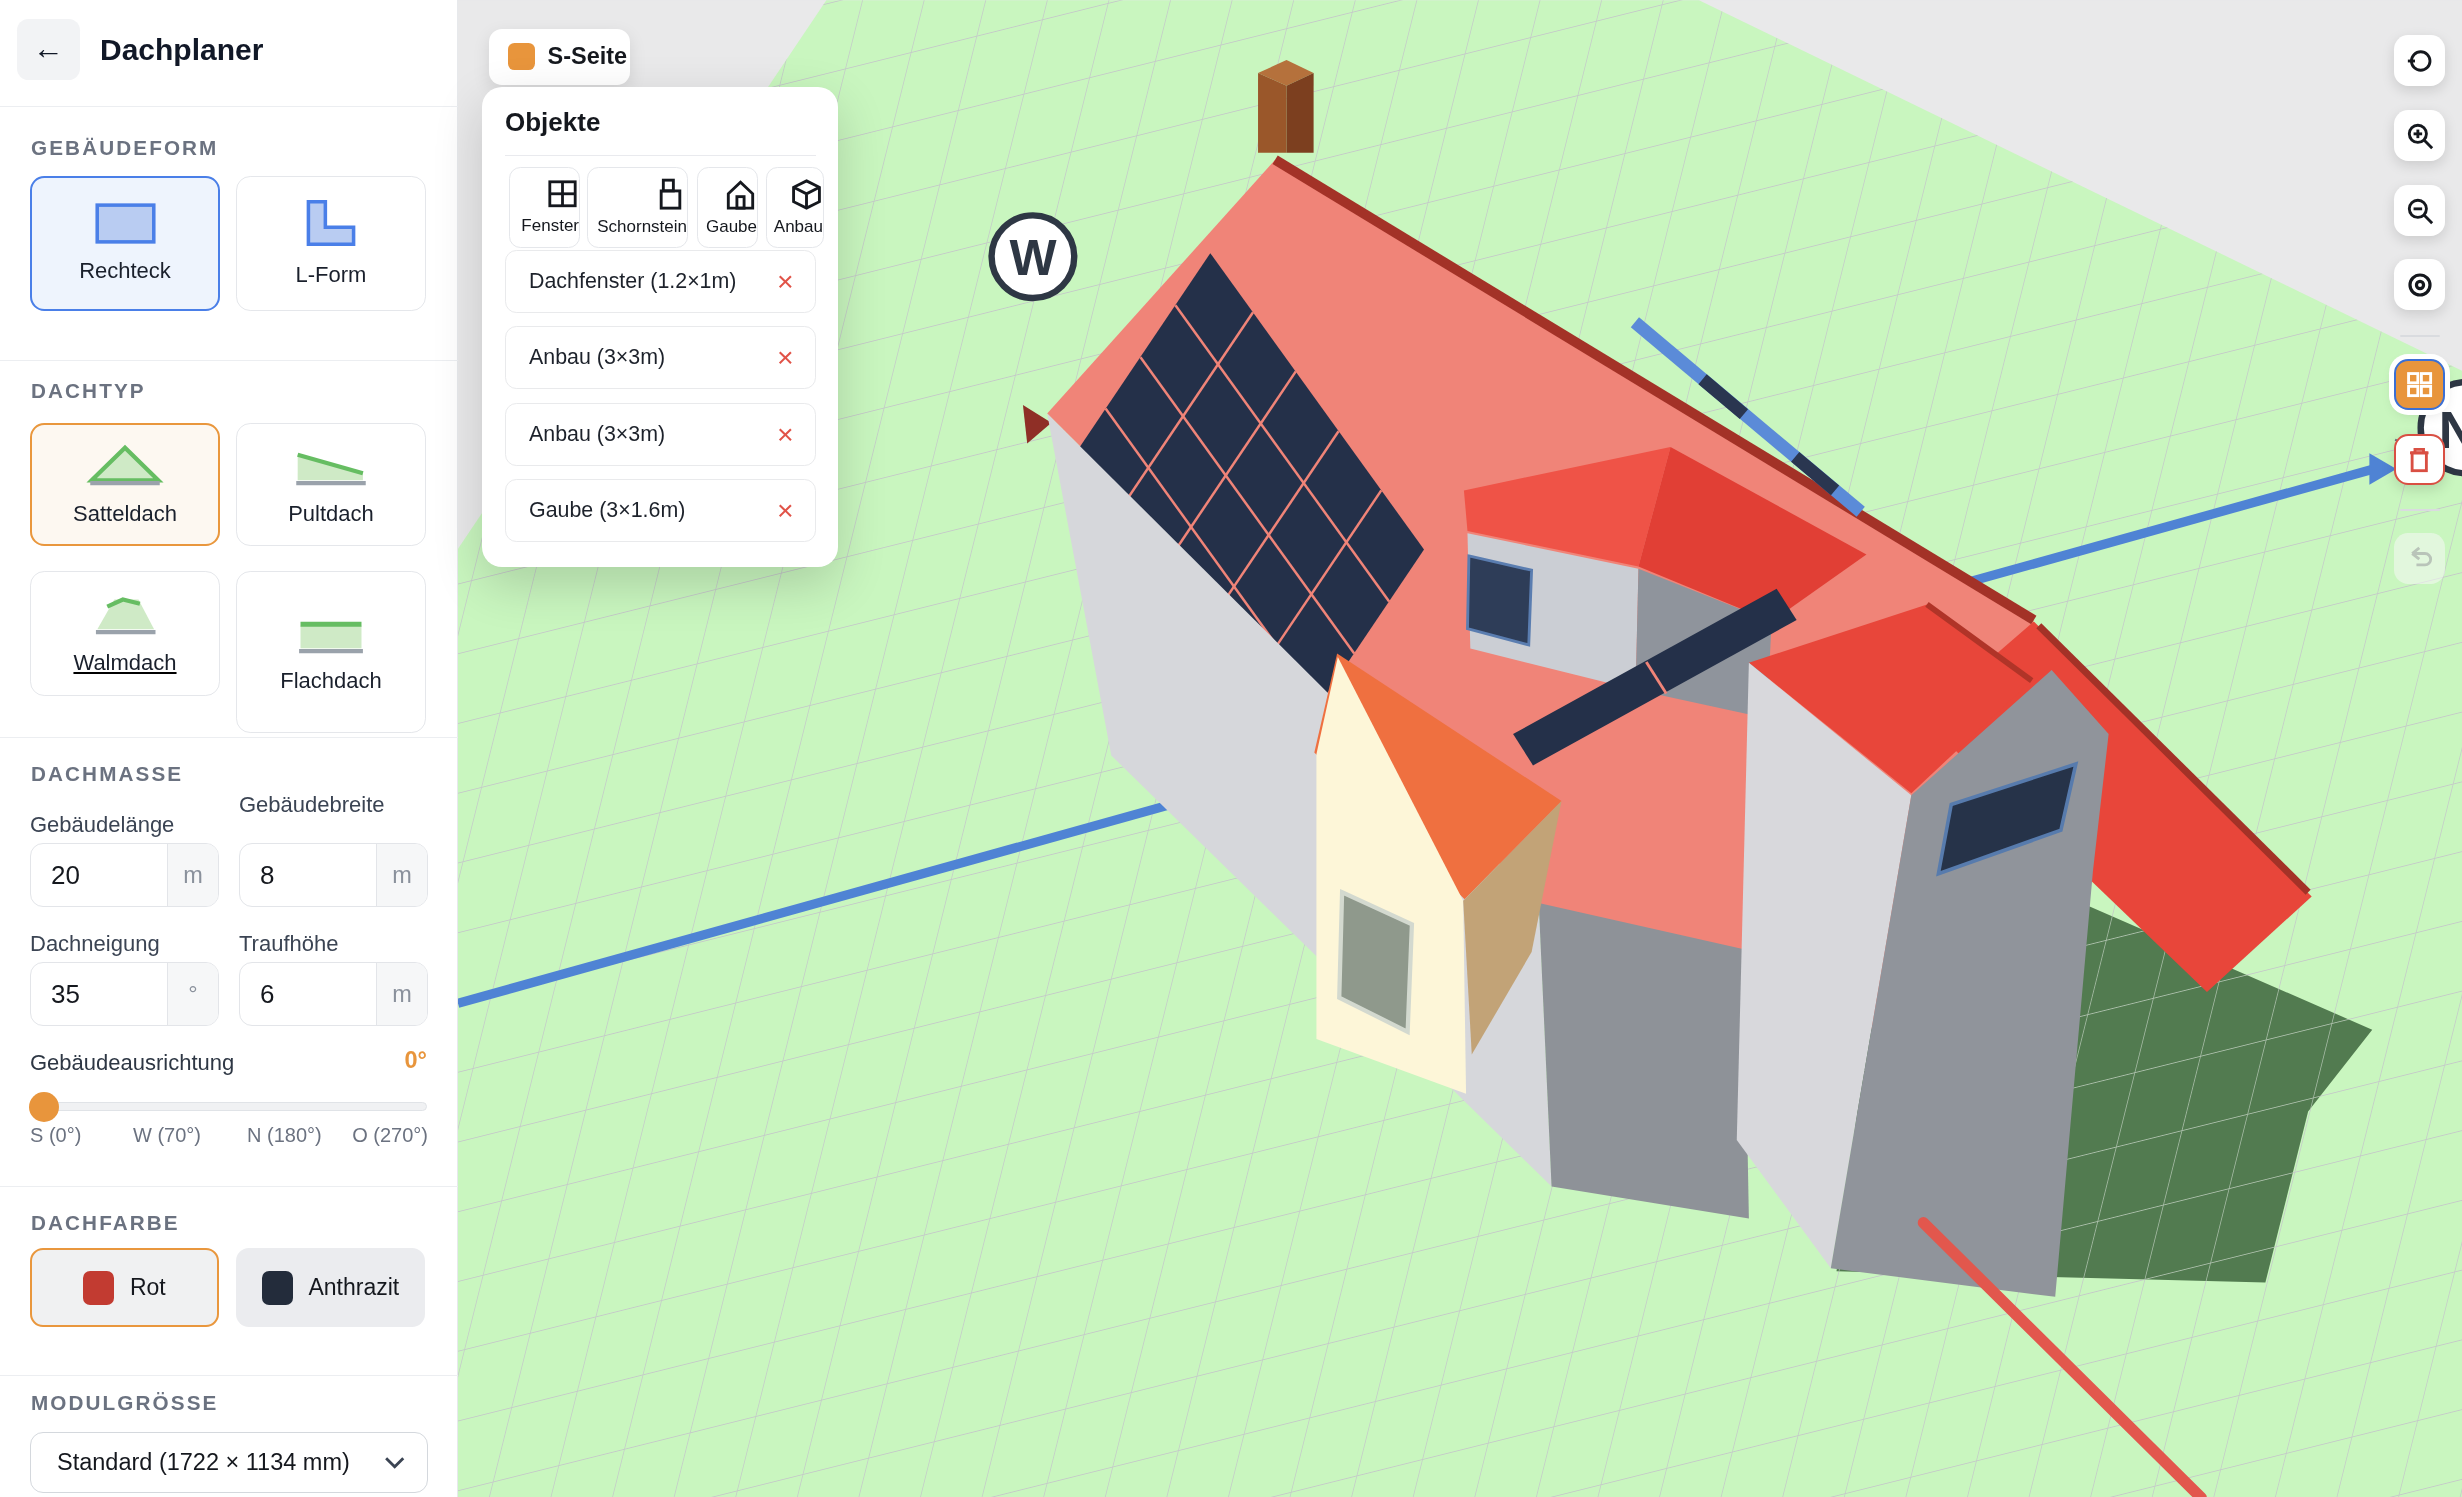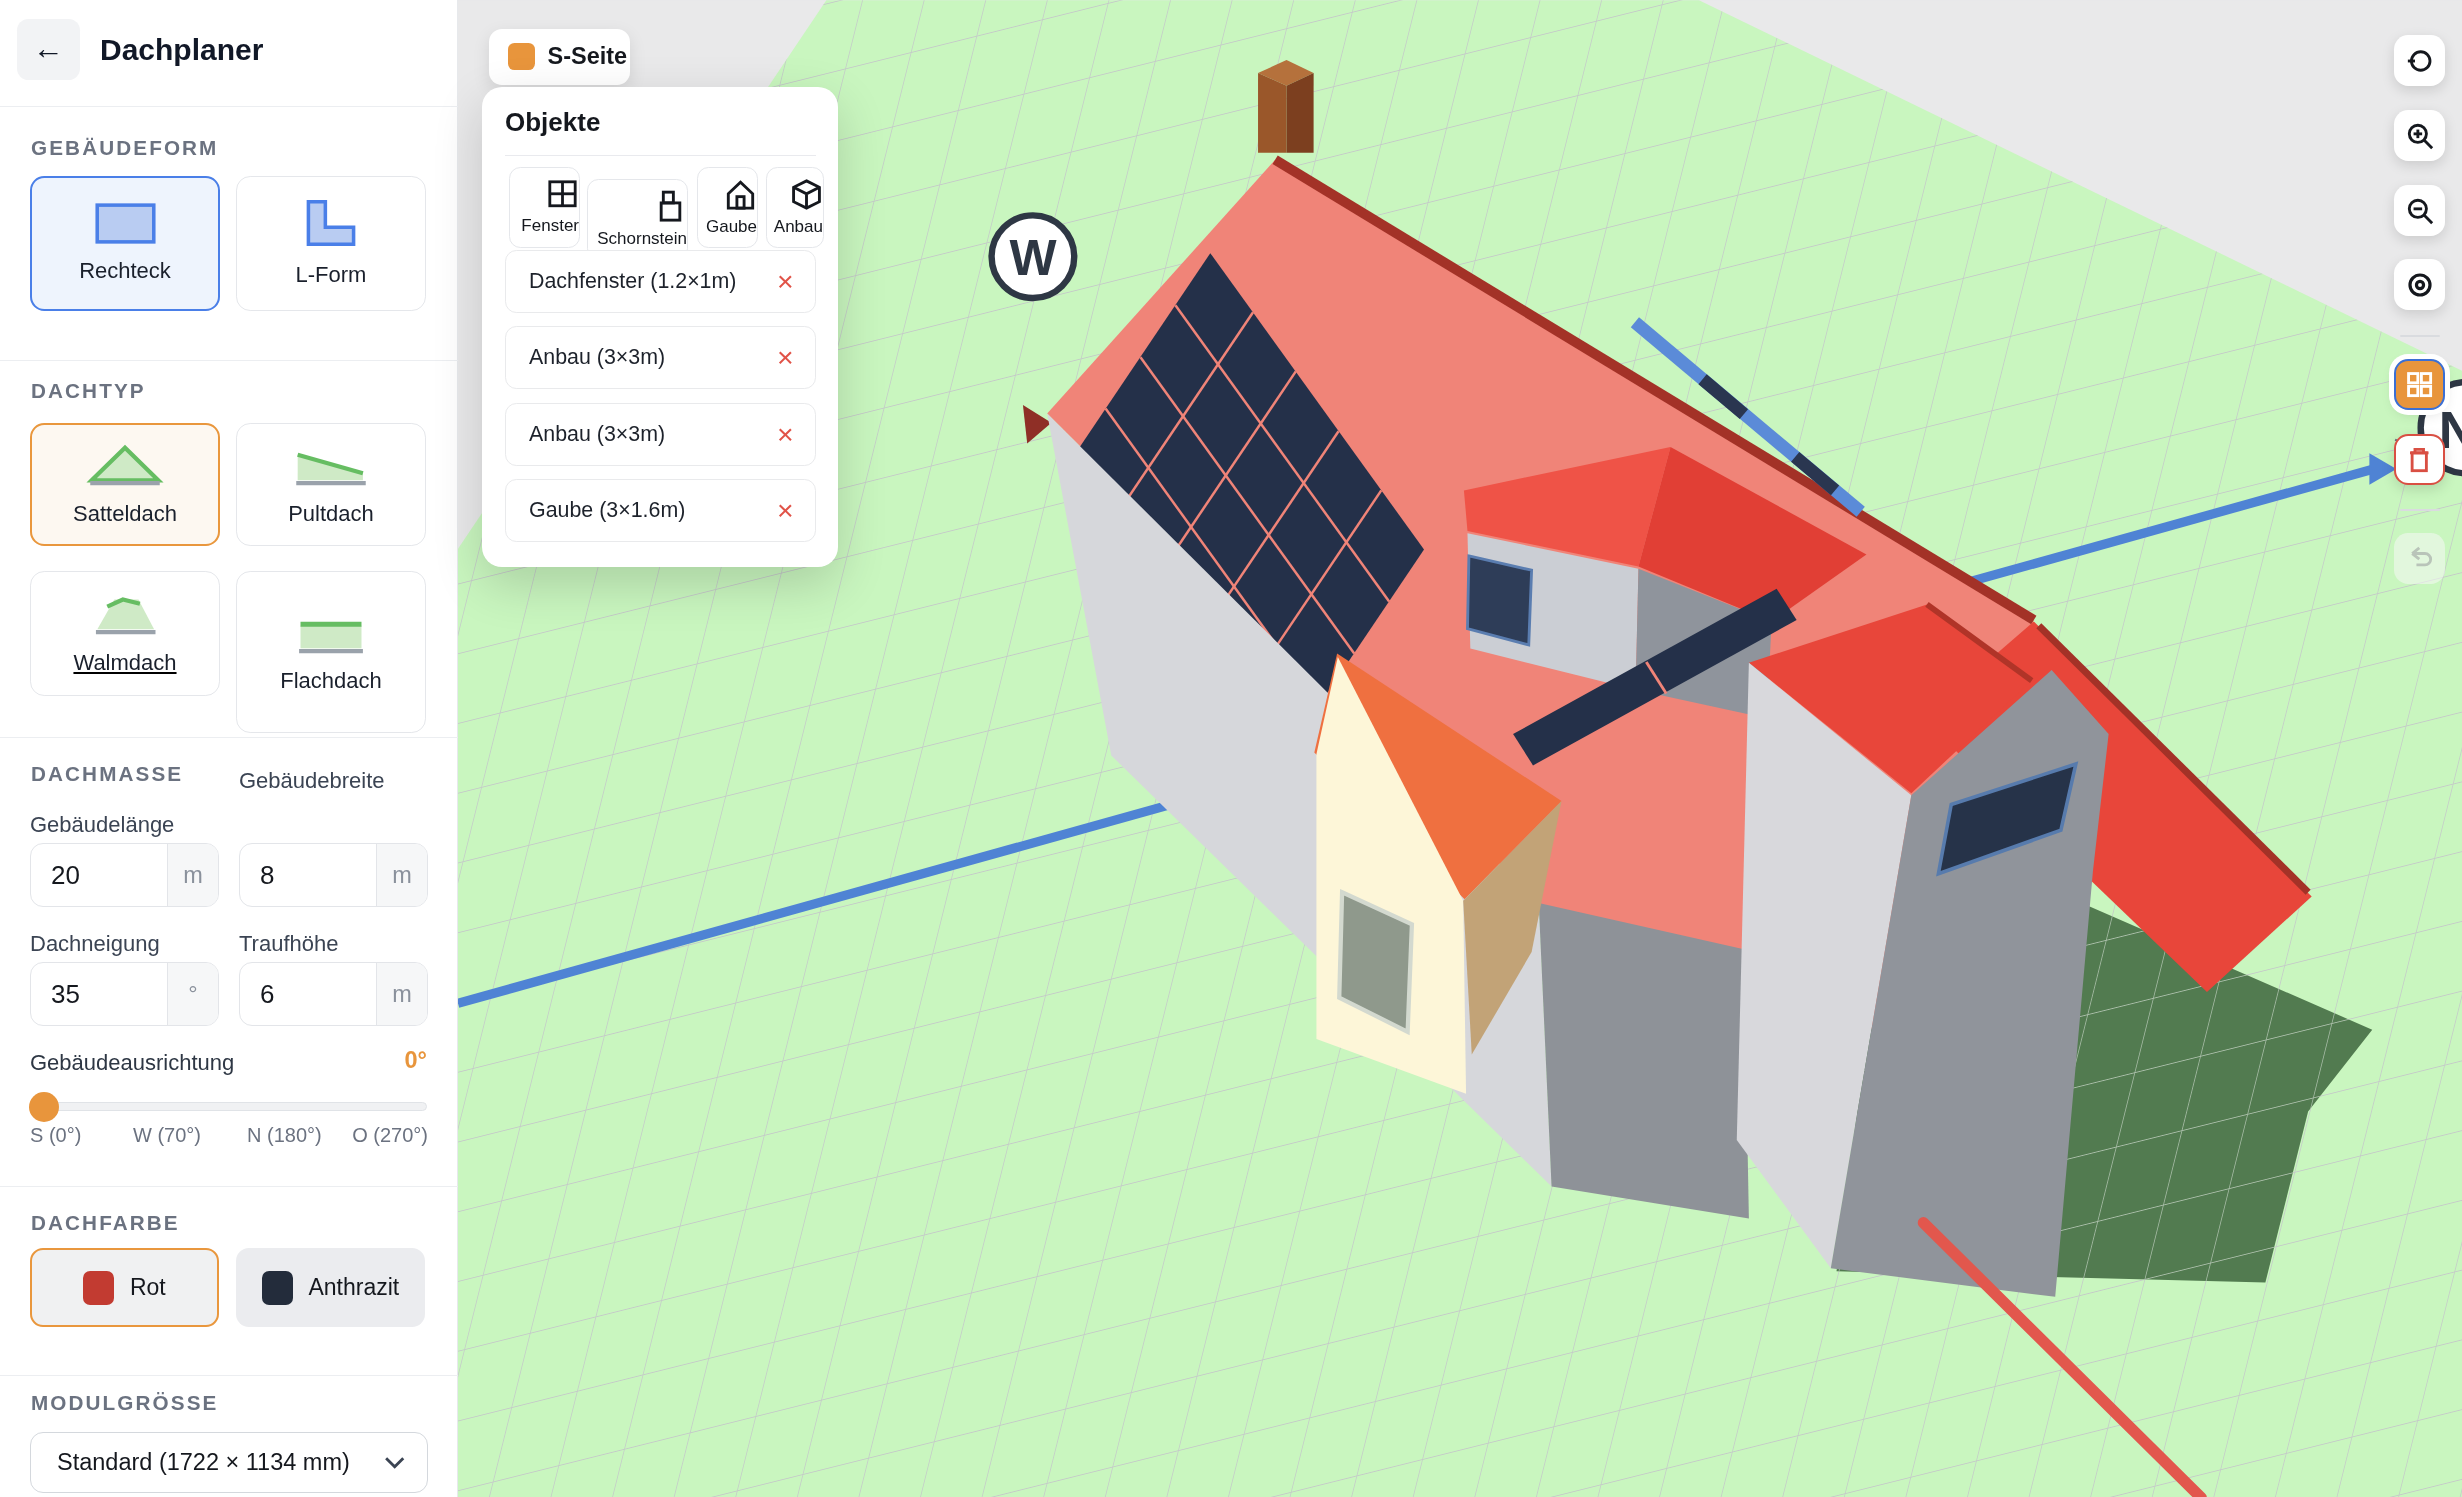--- a/index.html
+++ b/index.html
@@ -225,21 +225,21 @@
         <rect x="12" y="22" width="86" height="32" fill="#cfeac6"></rect>
         <line x1="12" y1="20" x2="98" y2="20" stroke="#66bd62" stroke-width="7"></line>
         <line x1="10" y1="58" x2="100" y2="58" stroke="#9aa2ab" stroke-width="6"></line>
       </svg>
       <div class="lbl">Flachdach</div>
     </div>
     <div class="sb-divider" style="top:737px;"></div>
 
     <div class="sb-title" style="top:762px;">DACHMASSE</div>
     <div class="field-label" style="left:30px; top:812px;">Gebäudelänge</div>
-    <div class="field-label" style="left:239px; top:768px;">Gebäudebreite</div>
+    <div class="field-label" style="left:239px; top:792px;">Gebäudebreite</div>
     <div class="inp-box" style="left:30px; top:843px;">
       <input value="20" style="">
       <div class="inp-unit">m</div>
     </div>
     <div class="inp-box" style="left:239px; top:843px;">
       <input value="8" style="">
       <div class="inp-unit">m</div>
     </div>
     <div class="field-label" style="left:30px; top:931px;">Dachneigung</div>
     <div class="field-label" style="left:239px; top:931px;">Traufhöhe</div>
@@ -292,21 +292,21 @@
     <div class="pdiv"></div>
 
     <div class="obj-btn" style="left:27px; width:71px;">
       <svg width="33" height="31" viewBox="0 0 46 44">
         <rect x="5" y="4" width="36" height="34" fill="none" stroke="#15181e" stroke-width="4"></rect>
         <line x1="23" y1="4" x2="23" y2="38" stroke="#15181e" stroke-width="4"></line>
         <line x1="5" y1="21" x2="41" y2="21" stroke="#15181e" stroke-width="4"></line>
       </svg>
       <div class="lbl">Fenster</div>
     </div>
-    <div class="obj-btn" style="left:105px; width:101px;margin-top:12px;">
+    <div class="obj-btn" style="left:105px; width:101px;">
       <svg width="33" height="33" viewBox="0 0 46 46">
         <rect x="13" y="3" width="14" height="15" fill="none" stroke="#15181e" stroke-width="4"></rect>
         <rect x="10" y="18" width="26" height="24" fill="none" stroke="#15181e" stroke-width="4"></rect>
       </svg>
       <div class="lbl">Schornstein</div>
     </div>
     <div class="obj-btn" style="left:215px; width:61px;">
       <svg width="33" height="33" viewBox="0 0 46 46">
         <path d="M6 22 L23 6 L40 22 V42 H6 Z" fill="none" stroke="#15181e" stroke-width="4"></path>
         <rect x="18" y="26" width="10" height="16" fill="none" stroke="#15181e" stroke-width="4"></rect>

